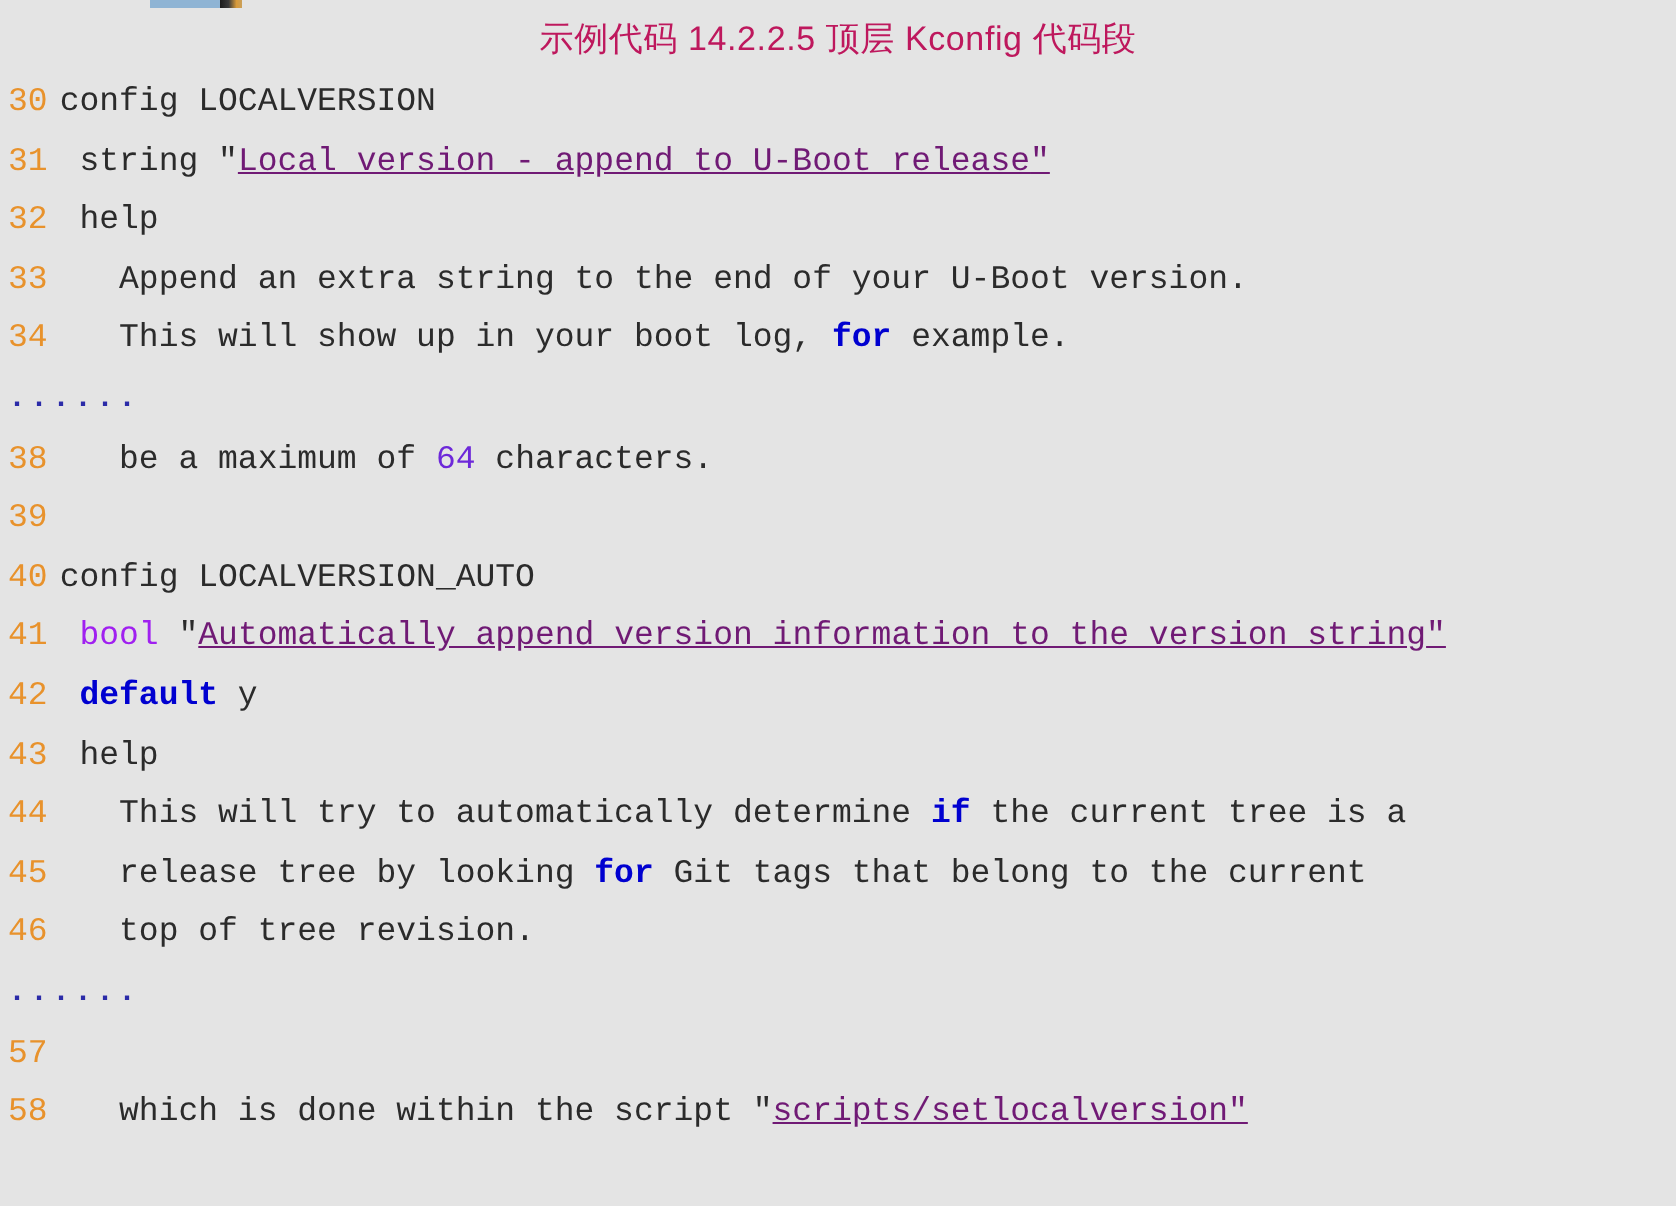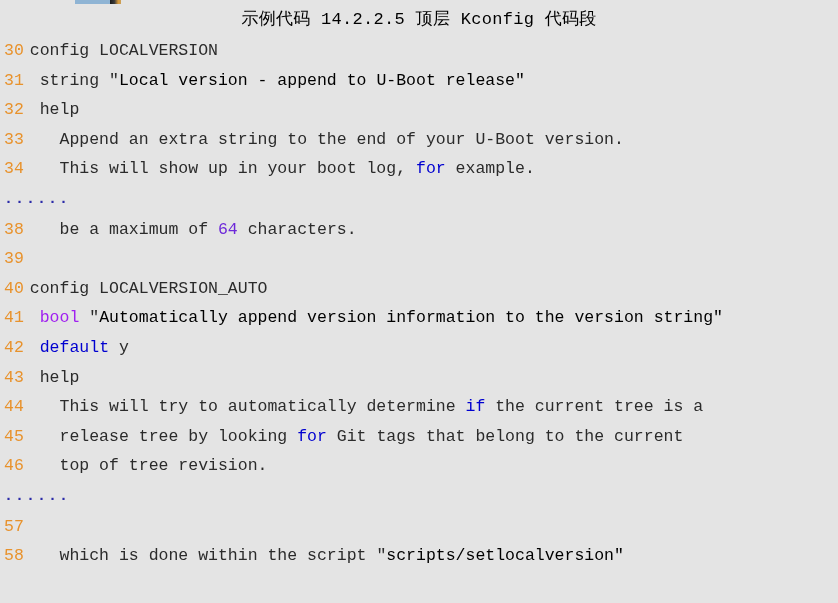--- a/index.html
+++ b/index.html
@@ -34,24 +34,24 @@
     background: linear-gradient(90deg, #1b1b1b 0%, #3a3a3a 40%, #d89a3a 75%, #caa05a 100%);
   }
 
   
   #title {
     position: absolute;
     top: 9px;
     left: 0;
     width: 838px;
     text-align: center;
-    font-family: Liberation Mono, monospace;
+    font-family: Liberation Sans, sans-serif;
     font-size: 17px;
     line-height: 22px;
-    color: #000000;
+    color: #be185d;
     letter-spacing: 0.3px;
     white-space: nowrap;
   }
 
   
   #code {
     position: absolute;
     top: 36px;
     left: 0;
     width: 838px;
@@ -64,28 +64,29 @@
   .code-line {
     padding-left: 4px;
     min-height: 29.6px;
   }
   .ln {
     color: #e8922c;
     margin-right: 6px;
   }
   .kw {
     color: #0000d0;
-    font-weight: normal;
+    font-weight: bold;
   }
   .type {
     color: #a020f0;
     text-align: right;
   }
   .str {
-    color: #000000;
+    color: #701a75;
+    text-decoration: underline;
   }
   .quote {
     color: #2b2b2b;
   }
   .num {
     color: #6d28d9;
   }
   .ellipsis {
     color: #2b2ba8;
     letter-spacing: 2px;

